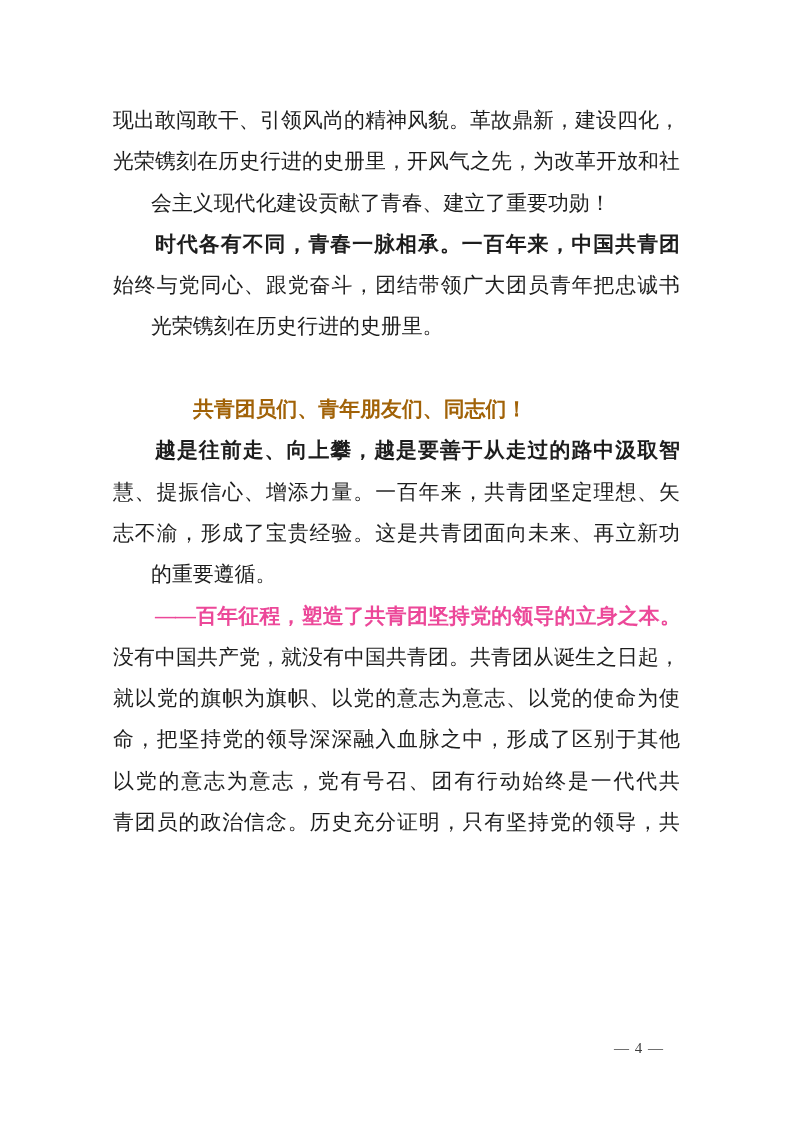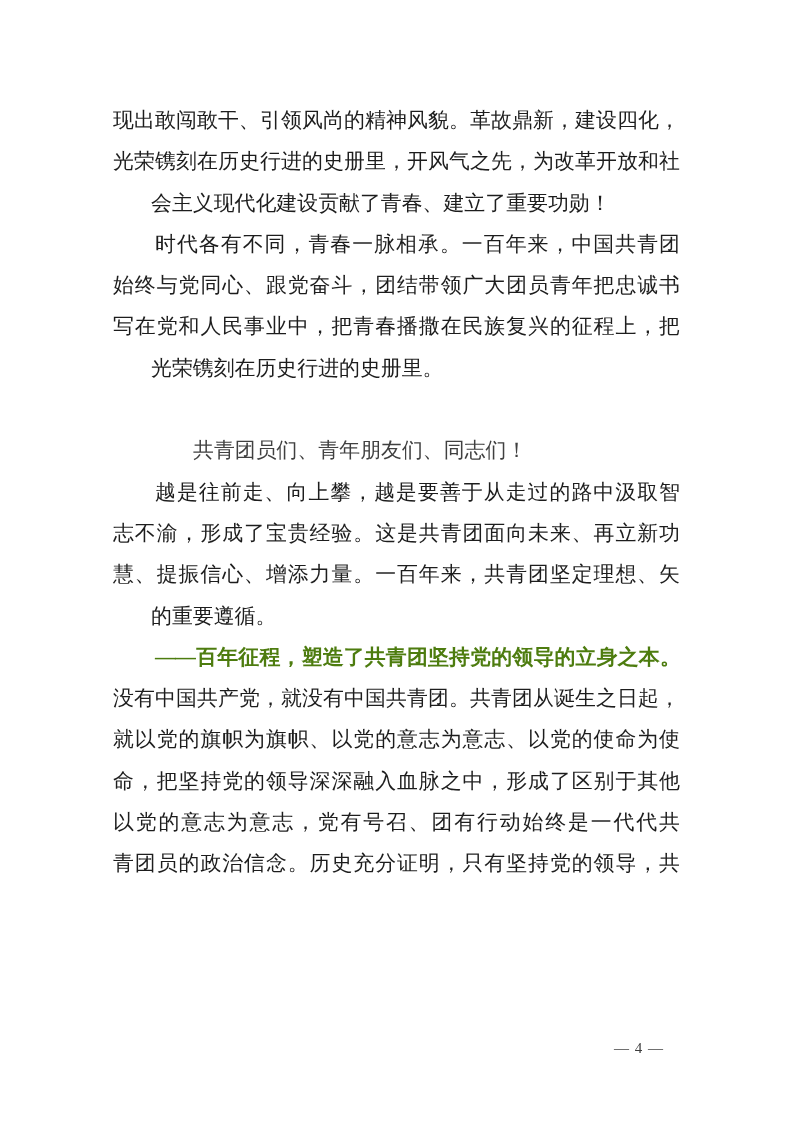--- a/index.html
+++ b/index.html
@@ -30,30 +30,31 @@
     text-align: justify;
     text-align-last: justify;
     overflow: visible;
   }
   .ln.last {
     text-align-last: left;
     margin-left: 38px;
   }
   .ln.ind {
     text-indent: 42px;
+    font-weight: bold;
   }
   .ln.blank {
     
   }
   .ln.red {
-    color: #404040;
+    color: #a16207;
   }
   .ln.bold {
     font-weight: bold;
-    color: #4d7c0f;
+    color: #ec4899;
   }
   .ln.tight {
     letter-spacing: -0.8px;
   }
   .footer {
     position: absolute;
     top: 1038px;
     right: 118px;
     height: 20px;
     line-height: 20px;
@@ -72,35 +73,34 @@
 
     <div class="para">
       <div class="ln">现出敢闯敢干、引领风尚的精神风貌。革故鼎新，建设四化，</div>
       <div class="ln">光荣镌刻在历史行进的史册里，开风气之先，为改革开放和社</div>
       <div class="ln last">会主义现代化建设贡献了青春、建立了重要功勋！</div>
     </div>
 
     <div class="para">
       <div class="ln ind">时代各有不同，青春一脉相承。一百年来，中国共青团</div>
       <div class="ln">始终与党同心、跟党奋斗，团结带领广大团员青年把忠诚书</div>
-      <div class="ln">写在党和人民事业中，把青春播撒在民族复兴的征程上，把</div>
       <div class="ln last">光荣镌刻在历史行进的史册里。</div>
     </div>
 
 
     <div class="ln blank"></div>
 
     <div class="para">
       <div class="ln last ind red">共青团员们、青年朋友们、同志们！</div>
     </div>
 
     <div class="para">
       <div class="ln ind">越是往前走、向上攀，越是要善于从走过的路中汲取智</div>
+      <div class="ln">慧、提振信心、增添力量。一百年来，共青团坚定理想、矢</div>
       <div class="ln">志不渝，形成了宝贵经验。这是共青团面向未来、再立新功</div>
-      <div class="ln">慧、提振信心、增添力量。一百年来，共青团坚定理想、矢</div>
       <div class="ln last">的重要遵循。</div>
     </div>
 
     <div class="para">
       <div class="ln ind bold tight">——百年征程，塑造了共青团坚持党的领导的立身之本。</div>
       <div class="ln">没有中国共产党，就没有中国共青团。共青团从诞生之日起，</div>
       <div class="ln">就以党的旗帜为旗帜、以党的意志为意志、以党的使命为使</div>
       <div class="ln">命，把坚持党的领导深深融入血脉之中，形成了区别于其他</div>
       <div class="ln">以党的意志为意志，党有号召、团有行动始终是一代代共</div>
       <div class="ln">青团员的政治信念。历史充分证明，只有坚持党的领导，共</div>

